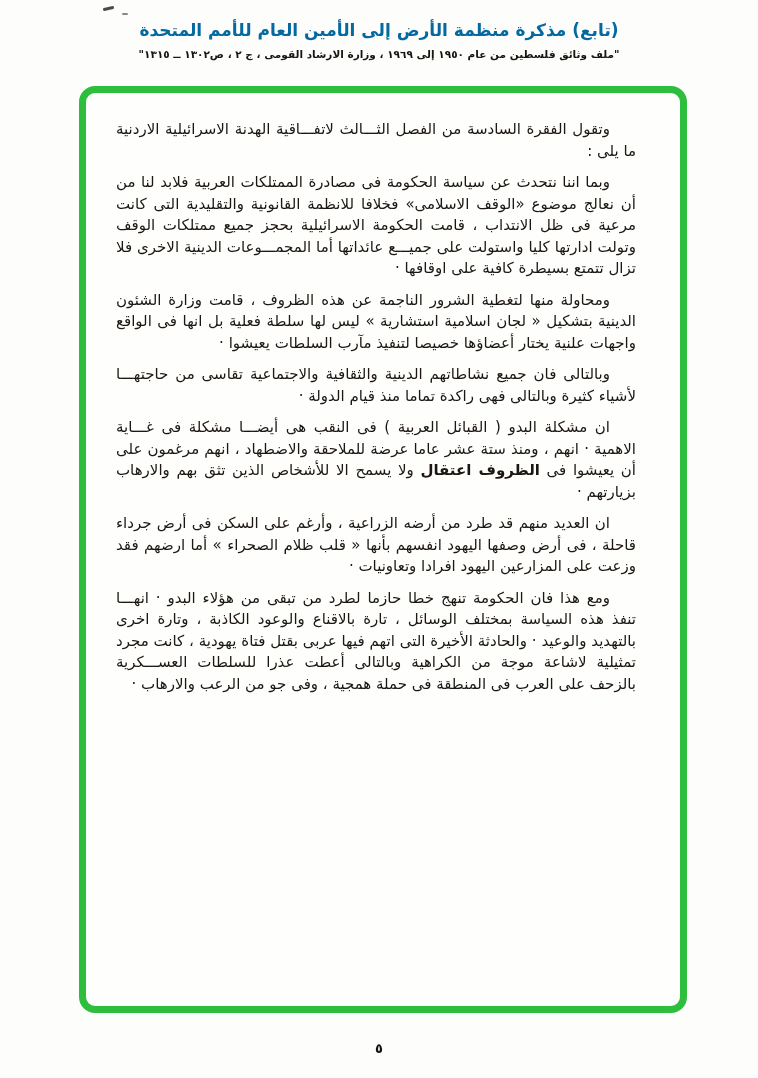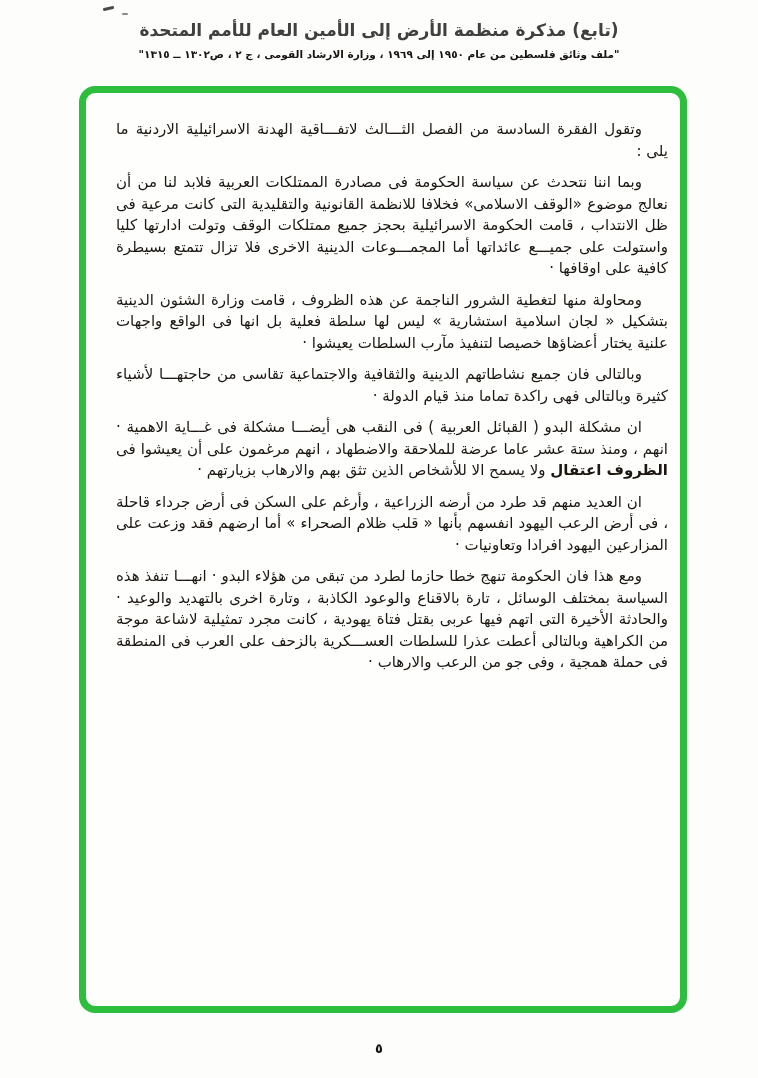--- a/index.html
+++ b/index.html
@@ -15,21 +15,21 @@
   }
   
   .doc-header {
     position: absolute;
     top: 20px; left: 0; right: 0;
     text-align: center;
   }
   .doc-title {
     font-size: 17px;
     font-weight: bold;
-    color: #404040;
+    color: #0369a1;
     letter-spacing: 0.2px;
   }
   .doc-source {
     margin-top: 8px;
     font-size: 10.5px;
     font-weight: bold;
     color: #181410;
   }
   
   .artifact { position: absolute; background: #4a4a4a; border-radius: 1px; }
@@ -39,21 +39,21 @@
   .frame {
     position: absolute;
     top: 86px;
     left: 79px;
     width: 608px;
     height: 927px;
     box-sizing: border-box;
     border: 7px solid #2ebe3e;
     border-radius: 16px;
     background: #fefefc;
-    padding: 26px 12px 8px 30px;
+    padding: 26px 44px 8px 30px;
     overflow: hidden;
   }
   .frame p, .frame .list-item {
     font-size: 15px;
     line-height: 21.5px;
     text-align: justify;
   }
   .para { margin: 0 0 10px; text-indent: 26px; }
   .para.quote { text-indent: 26px; }
   .waqf-list { margin: 4px 50px 12px 0; }
@@ -91,21 +91,21 @@
 
     <p class="para">ومحاولة منها لتغطية الشرور الناجمة عن هذه الظروف ، قامت وزارة الشئون الدينية بتشكيل « لجان اسلامية استشارية » ليس لها سلطة فعلية بل انها فى الواقع واجهات علنية يختار أعضاؤها خصيصا لتنفيذ مآرب السلطات يعيشوا ·</p>
 
 
     <p class="para">وبالتالى فان جميع نشاطاتهم الدينية والثقافية والاجتماعية تقاسى من حاجتهـــا لأشياء كثيرة وبالتالى فهى راكدة تماما منذ قيام الدولة ·</p>
 
 
 
     <p class="para"><span>ان مشكلة البدو ( القبائل العربية ) فى النقب هى أيضـــا مشكلة فى غـــاية الاهمية · انهم ، ومنذ ستة عشر عاما عرضة للملاحقة والاضطهاد ، انهم مرغمون على أن يعيشوا فى </span><span class="bold-run">الظروف اعتقال</span><span> ولا يسمح الا للأشخاص الذين تثق بهم والارهاب بزيارتهم ·</span></p>
 
-    <p class="para">ان العديد منهم قد طرد من أرضه الزراعية ، وأرغم على السكن فى أرض جرداء قاحلة ، فى أرض الرعب اليهود انفسهم بأنها « قلب ظلام الصحراء » أما ارضهم فقد وزعت على المزارعين اليهود افرادا وتعاونيات ·</p>
+    <p class="para">ان العديد منهم قد طرد من أرضه الزراعية ، وأرغم على السكن فى أرض جرداء قاحلة ، فى أرض وصفها اليهود انفسهم بأنها « قلب ظلام الصحراء » أما ارضهم فقد وزعت على المزارعين اليهود افرادا وتعاونيات ·</p>
 
     <p class="para">ومع هذا فان الحكومة تنهج خطا حازما لطرد من تبقى من هؤلاء البدو · انهـــا تنفذ هذه السياسة بمختلف الوسائل ، تارة بالاقناع والوعود الكاذبة ، وتارة اخرى بالتهديد والوعيد · والحادثة الأخيرة التى اتهم فيها عربى بقتل فتاة يهودية ، كانت مجرد تمثيلية لاشاعة موجة من الكراهية وبالتالى أعطت عذرا للسلطات العســـكرية بالزحف على العرب فى المنطقة فى حملة همجية ، وفى جو من الرعب والارهاب ·</p>
 
   </main>
 
   <footer class="page-number">٥</footer>
 
 </div>
 
 </body></html>

